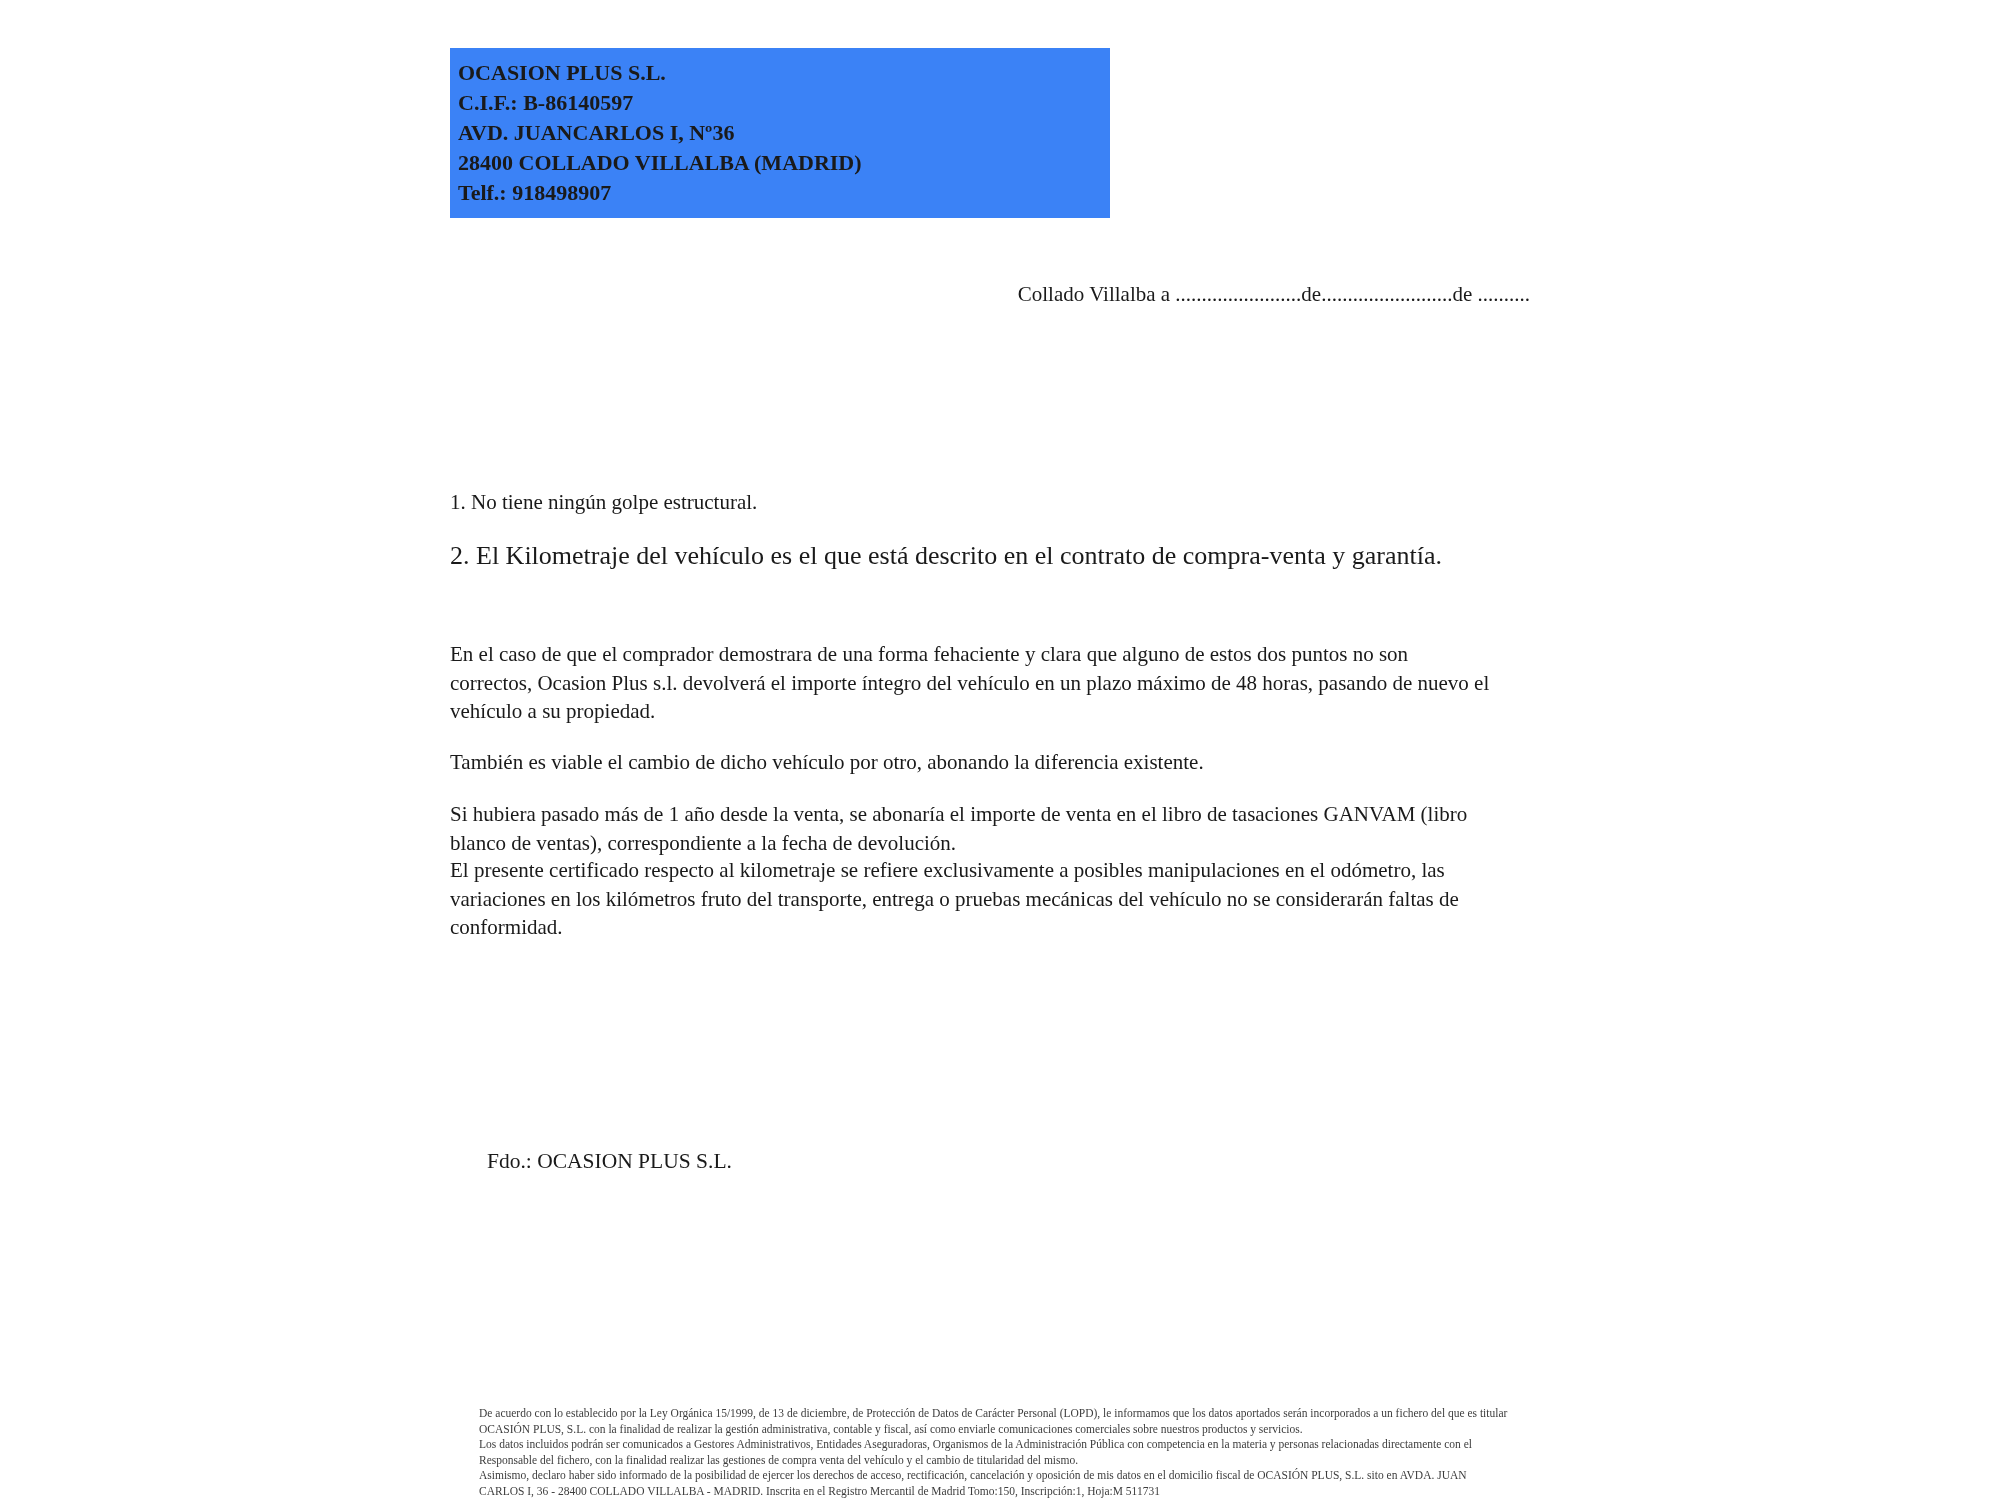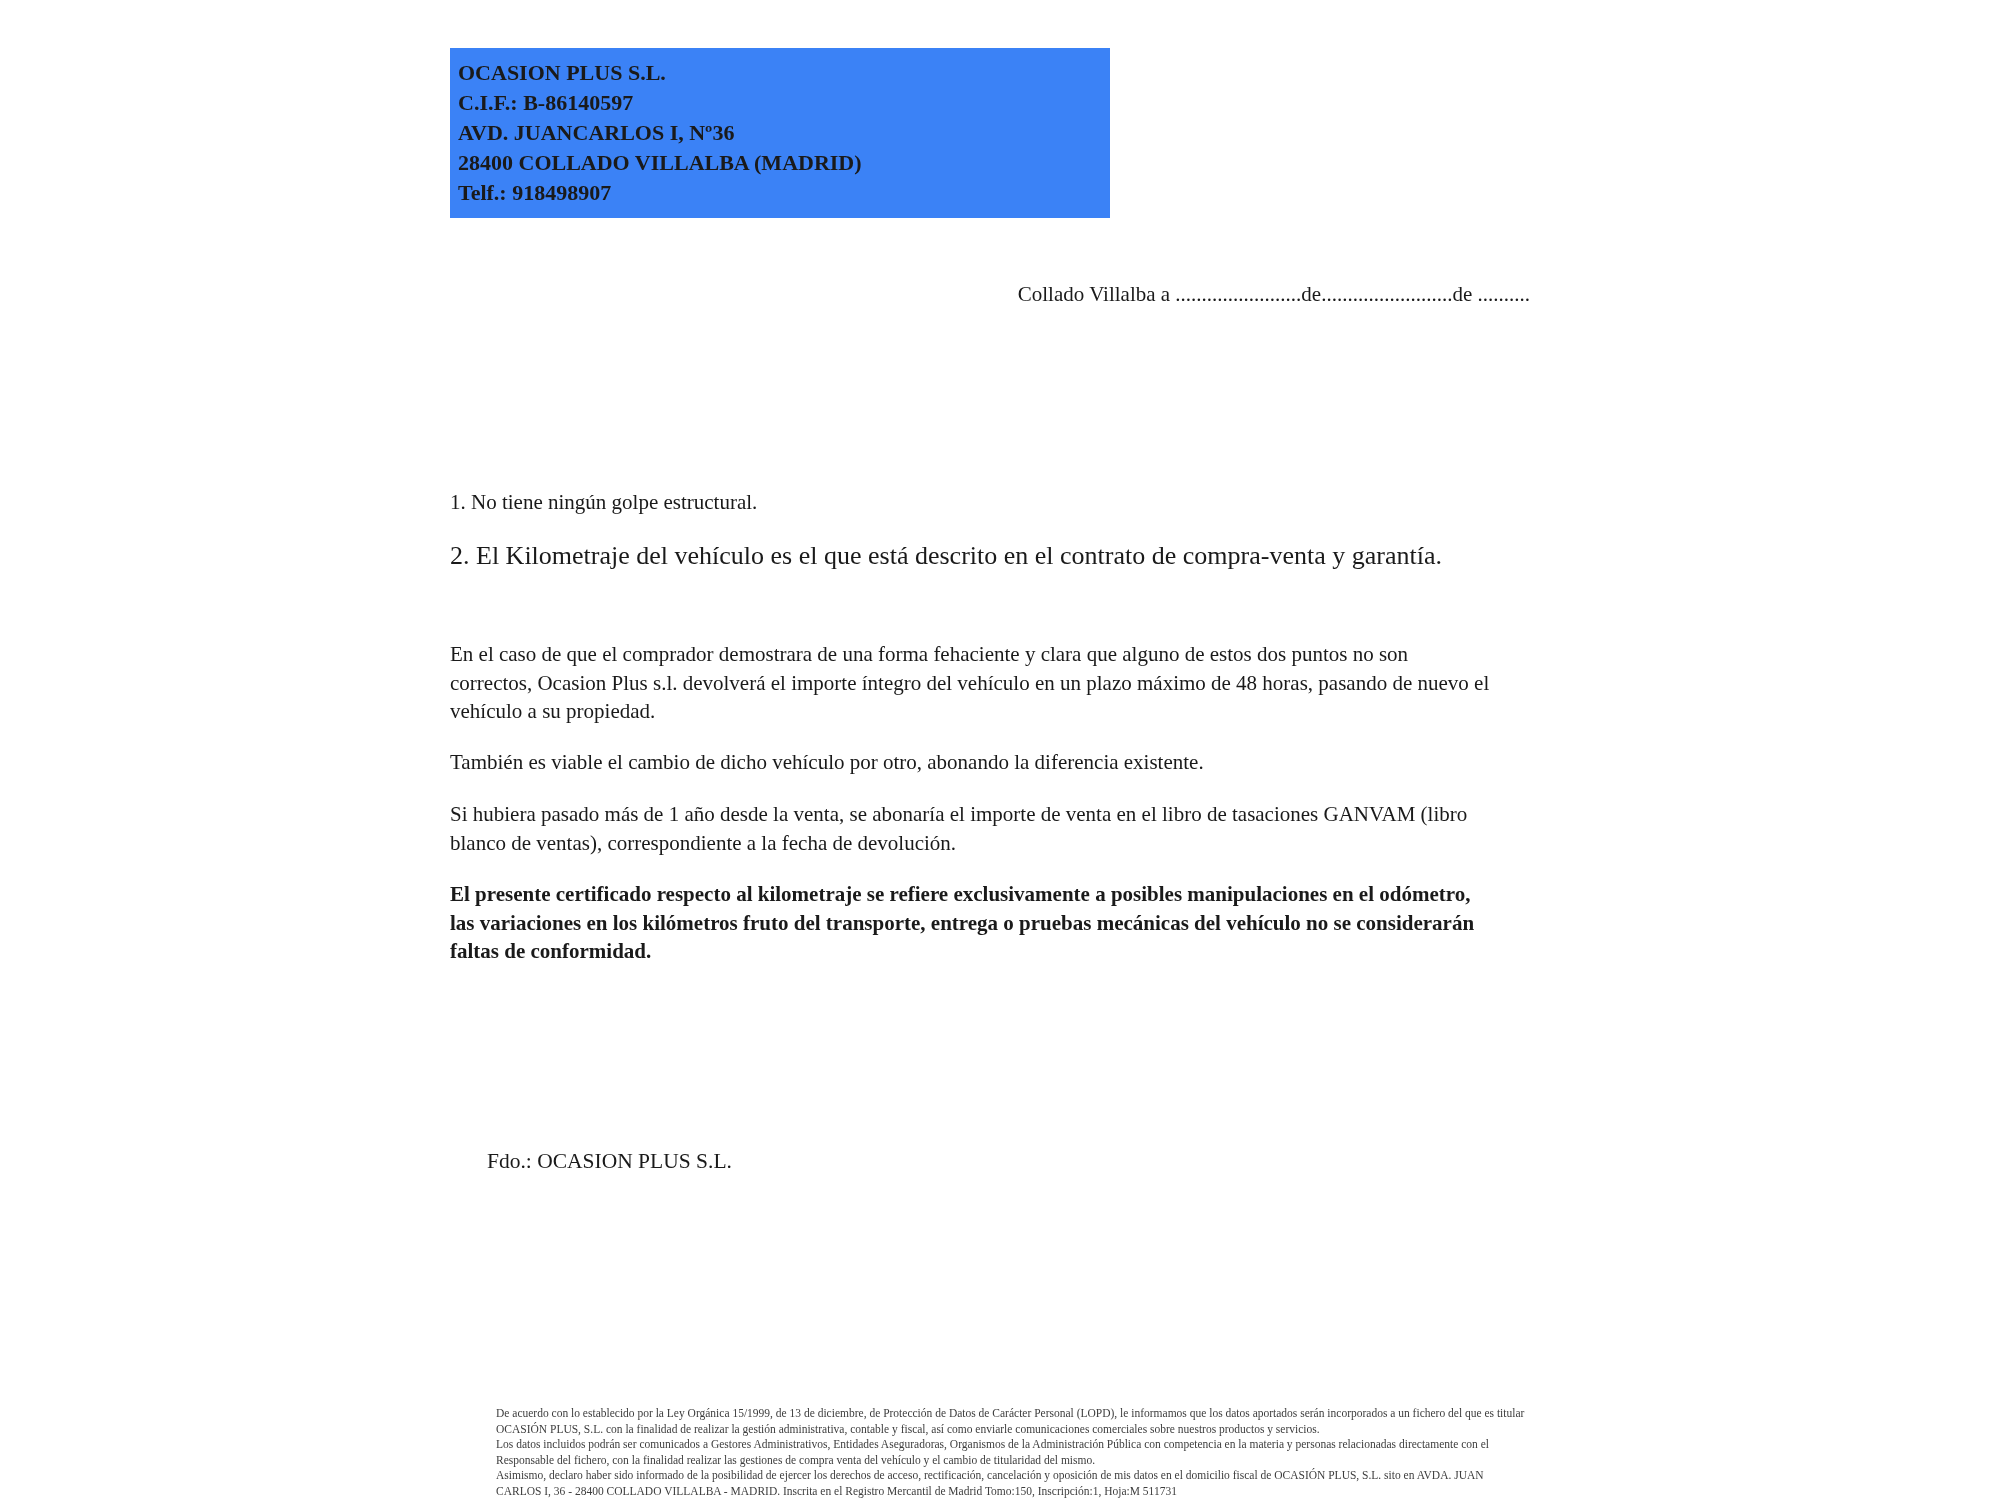--- a/index.html
+++ b/index.html
@@ -73,40 +73,39 @@
   .para { 
     position: absolute;
     left: 450px;
     width: 1042px;
     font-size: 21px;
     line-height: 28.5px;
   }
   .para-refund   { top: 640px; }
   .para-exchange { top: 748px; }
   .para-ganvam   { top: 800px; }
-  .para-odometer { top: 880px; font-weight: bold; }
+  .para-odometer { top: 856px; }
   .signature {
     position: absolute;
     left: 487px;
     top: 1149px;
     font-size: 21.5px;
     white-space: nowrap;
   }
   .legal-footer {
     position: absolute;
     left: 479px;
     top: 1406px;
     width: 1030px;
     font-size: 11.5px;
     line-height: 15.5px;
     color: #3d3d3d;
   }
   .legal-footer .fline {
     white-space: nowrap;
-    margin-left: 17px;
   }
 </style>
 </head>
 <body>
 
 <div class="page">
 
   <div class="header-box">
     <div class="hline">OCASION PLUS S.L.</div>
     <div class="hline">C.I.F.: B-86140597</div>

